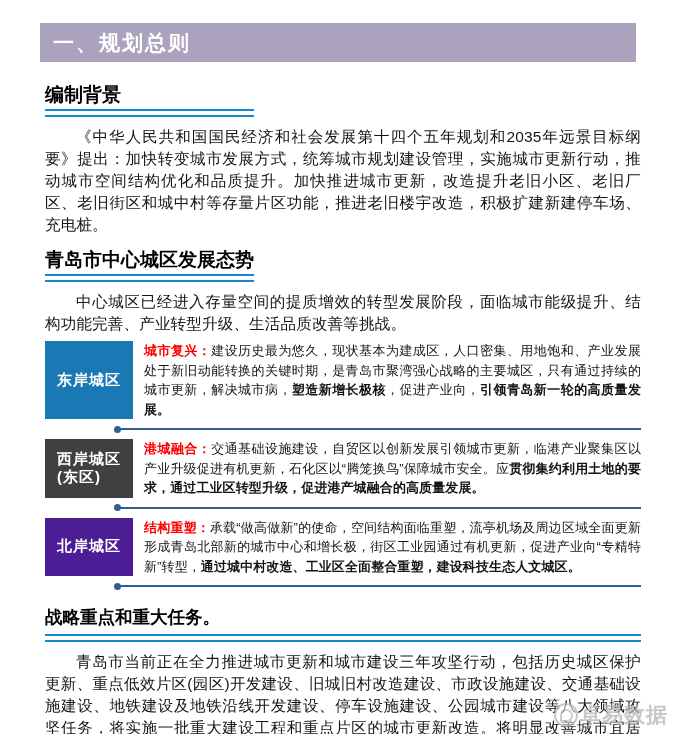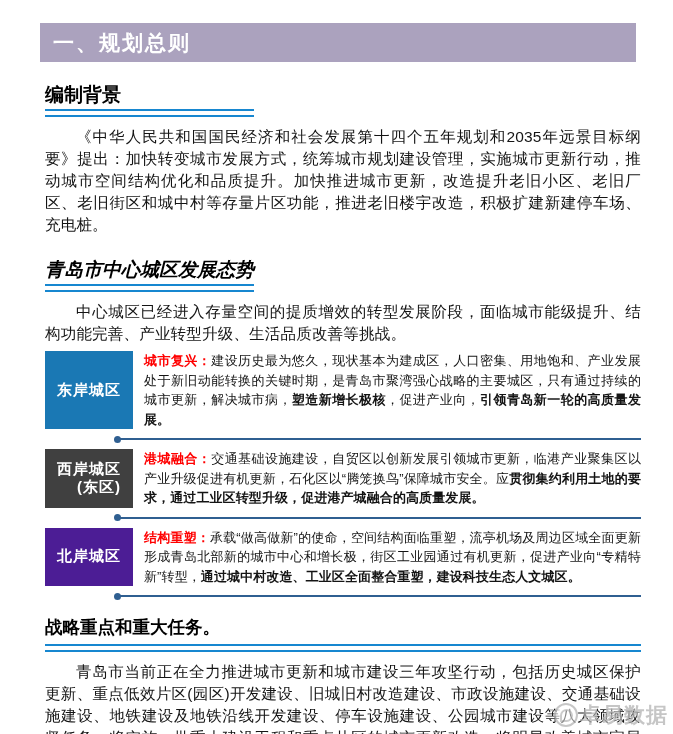--- a/index.html
+++ b/index.html
@@ -9,37 +9,37 @@
     -webkit-font-smoothing:antialiased;
   }
   .page{position:absolute;inset:0;padding-left:27px;}
   .header-bar{
     position:absolute;left:40px;top:23px;width:596px;height:39px;
     background:var(--header-bg,#ABA2BE);display:flex;align-items:center;
   }
   .header-title{color:#fff;font-weight:bold;font-size:21px;padding-left:13px;letter-spacing:2px;}
   .content{position:absolute;left:45px;top:84px;width:596px;}
   .h2{font-size:19px;font-weight:bold;color:#000;line-height:22px;}
-  .h2.mt{margin-top:23px;font-style:italic;}
+  .h2.mt{margin-top:13px;}
   .dbl-line{
     margin-top:3px;height:8px;box-sizing:border-box;
     border-top:2.5px solid var(--underline-blue,#1787D0);
     border-bottom:2.5px solid var(--underline-blue,#1787D0);
   }
   .dbl-line.short{width:209px;}
   .dbl-line.full{width:596px;margin-top:4px;}
   .para{
     margin:9px 0 0 0;font-size:15.5px;line-height:22px;color:#141414;
     text-align:justify;text-indent:2em;letter-spacing:0.2px;
   }
   #districts{margin-top:6px;}
   .d-row{display:flex;align-items:stretch;margin-top:0;}
   .d-box{
     width:88px;min-height:57px;flex-shrink:0;color:#fff;font-weight:bold;font-size:15px;
-    display:flex;align-items:center;justify-content:center;text-align:right;
+    display:flex;align-items:center;justify-content:center;text-align:left;
     white-space:pre-line;line-height:1.25;letter-spacing:1px;
   }
   .d-text{
     margin-left:11px;flex:1;font-size:13px;line-height:19.5px;color:#141414;
     text-align:justify;letter-spacing:0.1px;
   }
   .seg-red{color:var(--tag-red,#FF0000);font-weight:bold;}
   .seg-bold{font-weight:bold;}
   .d-sep{
     position:relative;height:2px;background:var(--separator-blue,#2F5F91);

